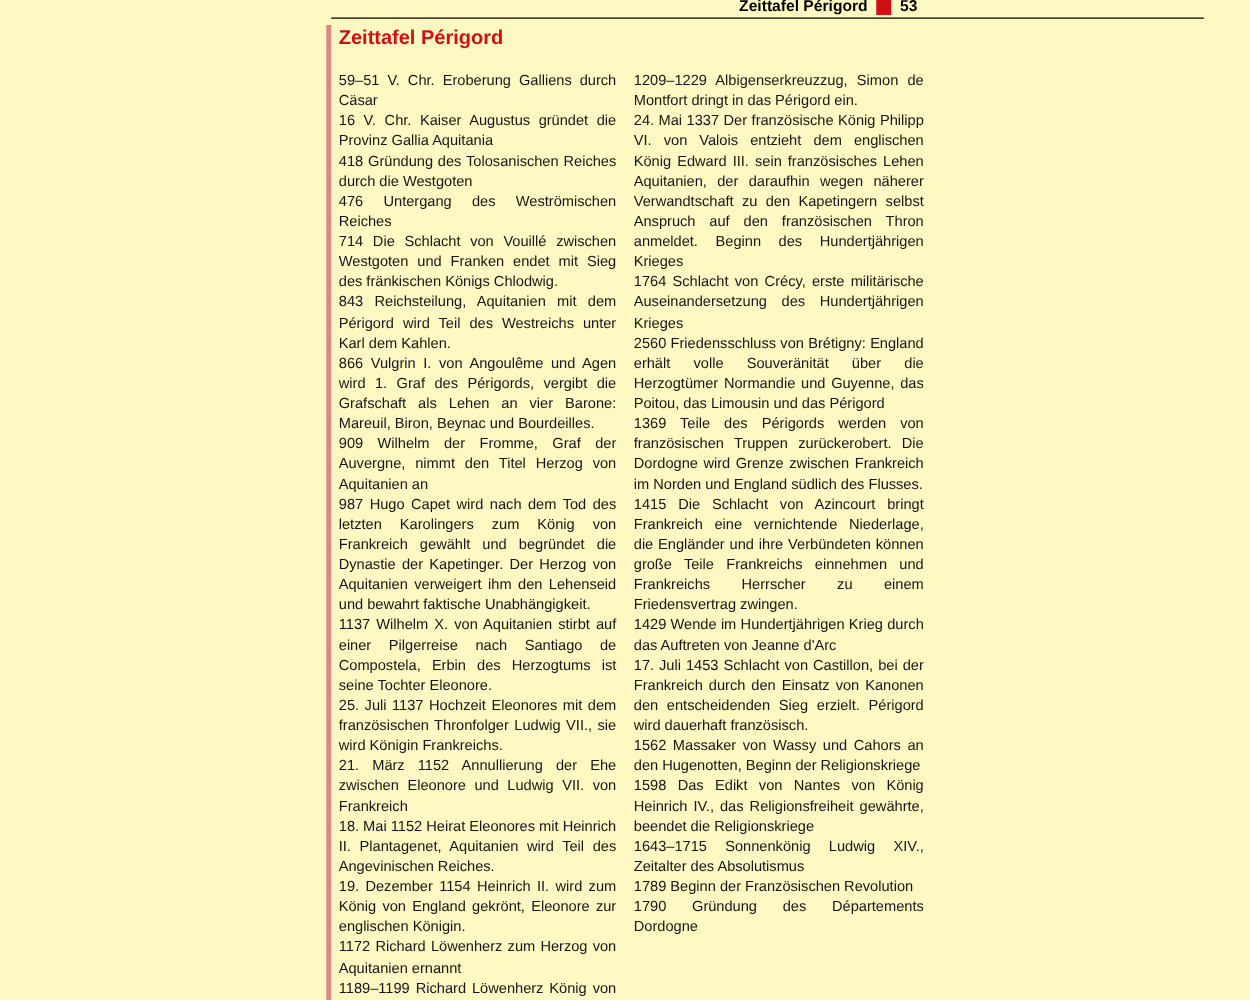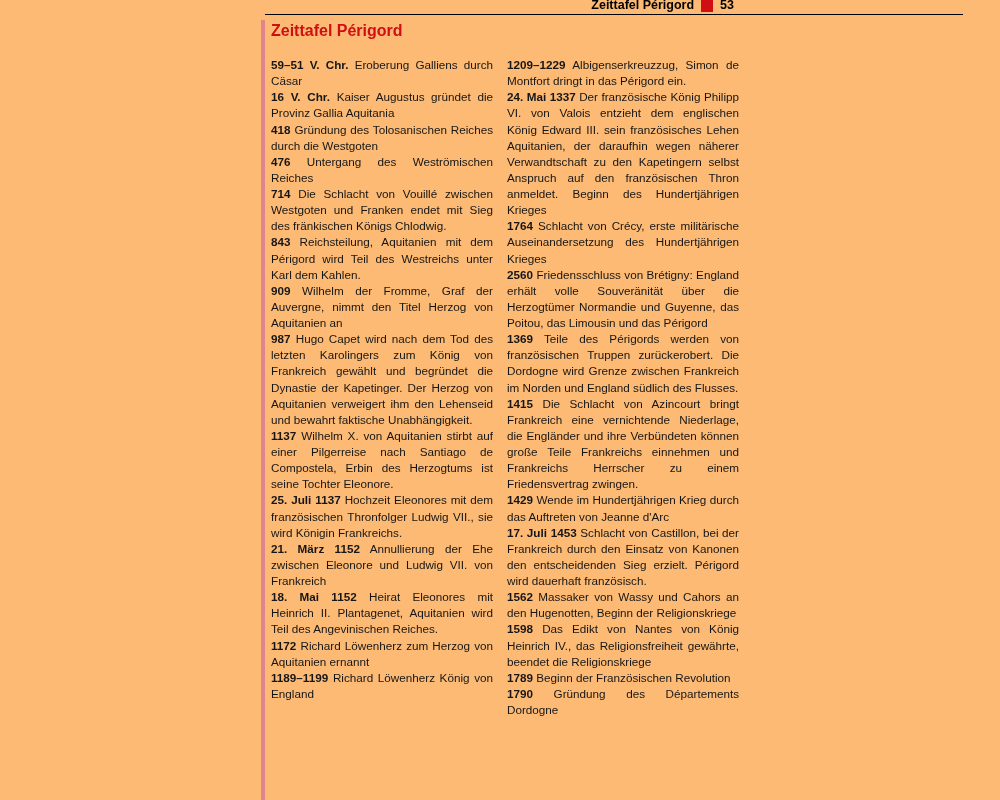--- a/index.html
+++ b/index.html
@@ -1,18 +1,18 @@
 <!DOCTYPE html>
 <html lang="de" style="--accent: #d00f14; --bar: #e2858a;"><head>
 <meta charset="utf-8">
 <style>
   * { box-sizing: border-box; }
   html, body { margin: 0; padding: 0; background: #ffffff; }
   .page {
-    position: relative; width: 1000px; height: 800px; background: #fdba74;
+    position: relative; width: 1000px; height: 800px; background: #fef9c3;
     overflow: hidden; font-family: "Liberation Sans", sans-serif; color: #141414;
   }
   .page-header {
     position: absolute; left: 265px; top: 0; width: 698px; height: 15px;
     border-bottom: 1.5px solid #000;
   }
   .header-content {
     position: absolute; right: 229px; bottom: 2px;
     display: flex; align-items: center; gap: 7px;
   }
@@ -27,21 +27,21 @@
     position: absolute; left: 271px; top: 22px; margin: 0;
     font-size: 16px; font-weight: bold; color: var(--accent, #d00f14);
   }
   .columns { position: absolute; left: 271px; top: 57px; width: 468px; display: flex; gap: 14px; }
   .col {
     width: 222px; font-size: 11.7px; line-height: 16.12px; text-align: justify;
     hyphens: auto; -webkit-hyphens: auto; color: #161616;
   }
   .col-right { width: 232px; }
   .entry { margin: 0; }
-  .entry b { font-weight: bold; }
+  .entry b { font-weight: normal; }
 </style>
 </head>
 <body>
 
 <div class="page">
 
   <div class="page-header">
     <div class="header-content">
       <span class="running-head">Zeittafel Périgord</span>
       <span class="red-tab"></span>
@@ -54,38 +54,41 @@
   <h1 class="article-title">Zeittafel Périgord</h1>
 
   <div class="columns">
     <div class="col" id="col-0">
         <p class="entry"><b>59–51 V. Chr.</b> <span>Eroberung Galliens durch Cäsar</span></p>
         <p class="entry"><b>16 V. Chr.</b> <span>Kaiser Augustus gründet die Provinz Gallia Aquitania</span></p>
         <p class="entry"><b>418</b> <span>Gründung des Tolosanischen Reiches durch die Westgoten</span></p>
         <p class="entry"><b>476</b> <span>Untergang des Weströmischen Reiches</span></p>
         <p class="entry"><b>714</b> <span>Die Schlacht von Vouillé zwischen Westgoten und Franken endet mit Sieg des fränkischen Königs Chlodwig.</span></p>
         <p class="entry"><b>843</b> <span>Reichsteilung, Aquitanien mit dem Périgord wird Teil des Westreichs unter Karl dem Kahlen.</span></p>
+        <p class="entry"><b>866</b> <span>Vulgrin I. von Angoulême und Agen wird 1. Graf des Périgords, vergibt die Grafschaft als Lehen an vier Barone: Mareuil, Biron, Beynac und Bourdeilles.</span></p>
         <p class="entry"><b>909</b> <span>Wilhelm der Fromme, Graf der Auvergne, nimmt den Titel Herzog von Aquitanien an</span></p>
         <p class="entry"><b>987</b> <span>Hugo Capet wird nach dem Tod des letzten Karolingers zum König von Frankreich gewählt und begründet die Dynastie der Kapetinger. Der Herzog von Aquitanien verweigert ihm den Lehenseid und bewahrt faktische Unabhängigkeit.</span></p>
         <p class="entry"><b>1137</b> <span>Wilhelm X. von Aquitanien stirbt auf einer Pilgerreise nach Santiago de Compostela, Erbin des Herzogtums ist seine Tochter Eleonore.</span></p>
         <p class="entry"><b>25. Juli 1137</b> <span>Hochzeit Eleonores mit dem französischen Thronfolger Ludwig VII., sie wird Königin Frankreichs.</span></p>
         <p class="entry"><b>21. März 1152</b> <span>Annullierung der Ehe zwischen Eleonore und Ludwig VII. von Frankreich</span></p>
         <p class="entry"><b>18. Mai 1152</b> <span>Heirat Eleonores mit Heinrich II. Plantagenet, Aquitanien wird Teil des Angevinischen Reiches.</span></p>
+        <p class="entry"><b>19. Dezember 1154</b> <span>Heinrich II. wird zum König von England gekrönt, Eleonore zur englischen Königin.</span></p>
         <p class="entry"><b>1172</b> <span>Richard Löwenherz zum Herzog von Aquitanien ernannt</span></p>
         <p class="entry"><b>1189–1199</b> <span>Richard Löwenherz König von England</span></p>
       </div>
     <div class="col col-right" id="col-1">
         <p class="entry"><b>1209–1229</b> <span>Albigenserkreuzzug, Simon de Montfort dringt in das Périgord ein.</span></p>
         <p class="entry"><b>24. Mai 1337</b> <span>Der französische König Philipp VI. von Valois entzieht dem englischen König Edward III. sein französisches Lehen Aquitanien, der daraufhin wegen näherer Verwandtschaft zu den Kapetingern selbst Anspruch auf den französischen Thron anmeldet. Beginn des Hundertjährigen Krieges</span></p>
         <p class="entry"><b>1764</b> <span>Schlacht von Crécy, erste militärische Auseinandersetzung des Hundertjährigen Krieges</span></p>
         <p class="entry"><b>2560</b> <span>Friedensschluss von Brétigny: England erhält volle Souveränität über die Herzogtümer Normandie und Guyenne, das Poitou, das Limousin und das Périgord</span></p>
         <p class="entry"><b>1369</b> <span>Teile des Périgords werden von französischen Truppen zurückerobert. Die Dordogne wird Grenze zwischen Frankreich im Norden und England südlich des Flusses.</span></p>
         <p class="entry"><b>1415</b> <span>Die Schlacht von Azincourt bringt Frankreich eine vernichtende Niederlage, die Engländer und ihre Verbündeten können große Teile Frankreichs einnehmen und Frankreichs Herrscher zu einem Friedensvertrag zwingen.</span></p>
         <p class="entry"><b>1429</b> <span>Wende im Hundertjährigen Krieg durch das Auftreten von Jeanne d'Arc</span></p>
         <p class="entry"><b>17. Juli 1453</b> <span>Schlacht von Castillon, bei der Frankreich durch den Einsatz von Kanonen den entscheidenden Sieg erzielt. Périgord wird dauerhaft französisch.</span></p>
         <p class="entry"><b>1562</b> <span>Massaker von Wassy und Cahors an den Hugenotten, Beginn der Religionskriege</span></p>
         <p class="entry"><b>1598</b> <span>Das Edikt von Nantes von König Heinrich IV., das Religionsfreiheit gewährte, beendet die Religionskriege</span></p>
+        <p class="entry"><b>1643–1715</b> <span>Sonnenkönig Ludwig XIV., Zeitalter des Absolutismus</span></p>
         <p class="entry"><b>1789</b> <span>Beginn der Französischen Revolution</span></p>
         <p class="entry"><b>1790</b> <span>Gründung des Départements Dordogne</span></p>
       </div>
   </div>
 
 </div>
 
 </body></html>

